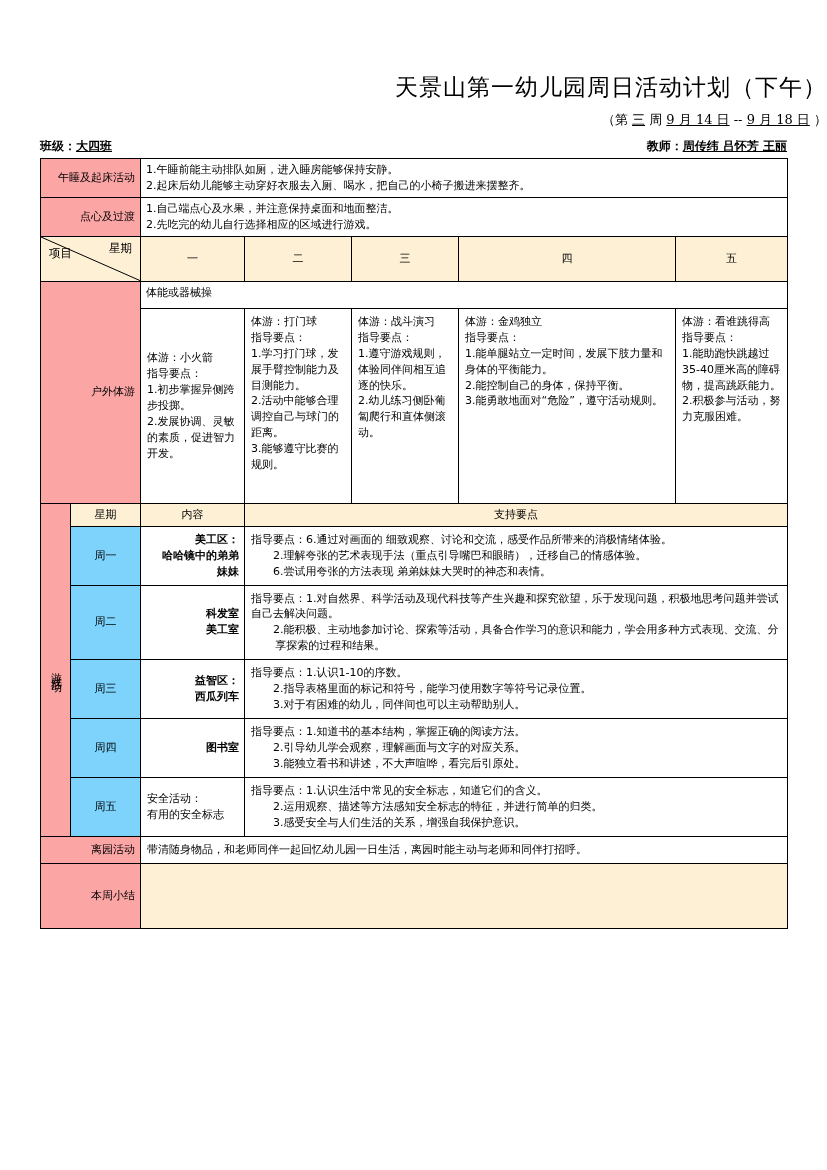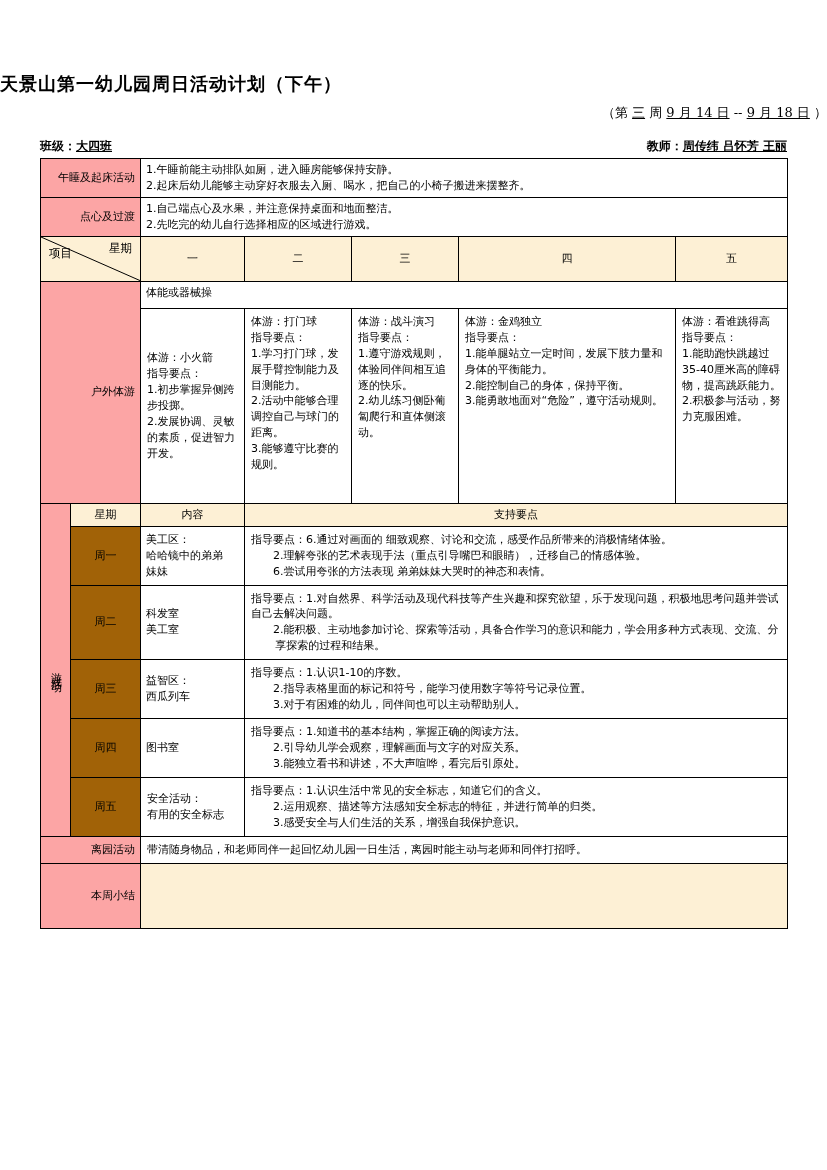--- a/index.html
+++ b/index.html
@@ -15,42 +15,42 @@
     font-size: 11px;
   }
   .page {
     position: relative;
     width: 827px;
     height: 1170px;
     box-sizing: border-box;
     padding: 0;
   }
   .doc-title {
-    text-align: left;
-    font-size: 18px;
-    font-weight: bold;
+    text-align: right;
+    font-size: 23px;
+    font-weight: normal;
     letter-spacing: 1px;
     margin-top: 72px;
     font-family: "DejaVu Serif", "Liberation Serif", serif;
   }
   .week-line {
     text-align: right;
     font-size: 13px;
     margin-top: 8px;
     font-family: "DejaVu Serif", "Liberation Serif", serif;
     margin-left: 20px;
   }
   .uline {
     text-decoration: underline;
   }
   .meta-row {
     display: flex;
     justify-content: space-between;
     align-items: flex-end;
-    margin: 16px 40px 3px 40px;
+    margin: 9px 40px 3px 40px;
     font-size: 12px;
     font-weight: bold;
     gap: 16px;
   }
   .meta-left, .meta-right {
     white-space: nowrap;
   }
   table.main {
     border-collapse: collapse;
     margin: 0 40px;
@@ -122,31 +122,32 @@
     font-size: 12px;
   }
   .sign-line {
     display: inline-block;
     width: 120px;
     border-bottom: 1px solid #000;
     vertical-align: bottom;
     height: 14px;
   }
   .content-cell {
-    text-align: left;
-    vertical-align: middle !important;
+    text-align: right;
+    vertical-align: middle !important;
+    font-weight: bold;
   }
   .small-head {
     background: #fdf0d5;
     text-align: center;
     vertical-align: middle !important;
     font-size: 11.5px;
   }
   .daylabel {
-    background: #a16207;
+    background: #7dd3fc;
     text-align: center;
     vertical-align: middle !important;
   }
   .p0 { margin: 0; }
   .indent-num {
     padding-left: 2.2em;
     text-indent: -0.2em;
   }
 </style>
 </head>

